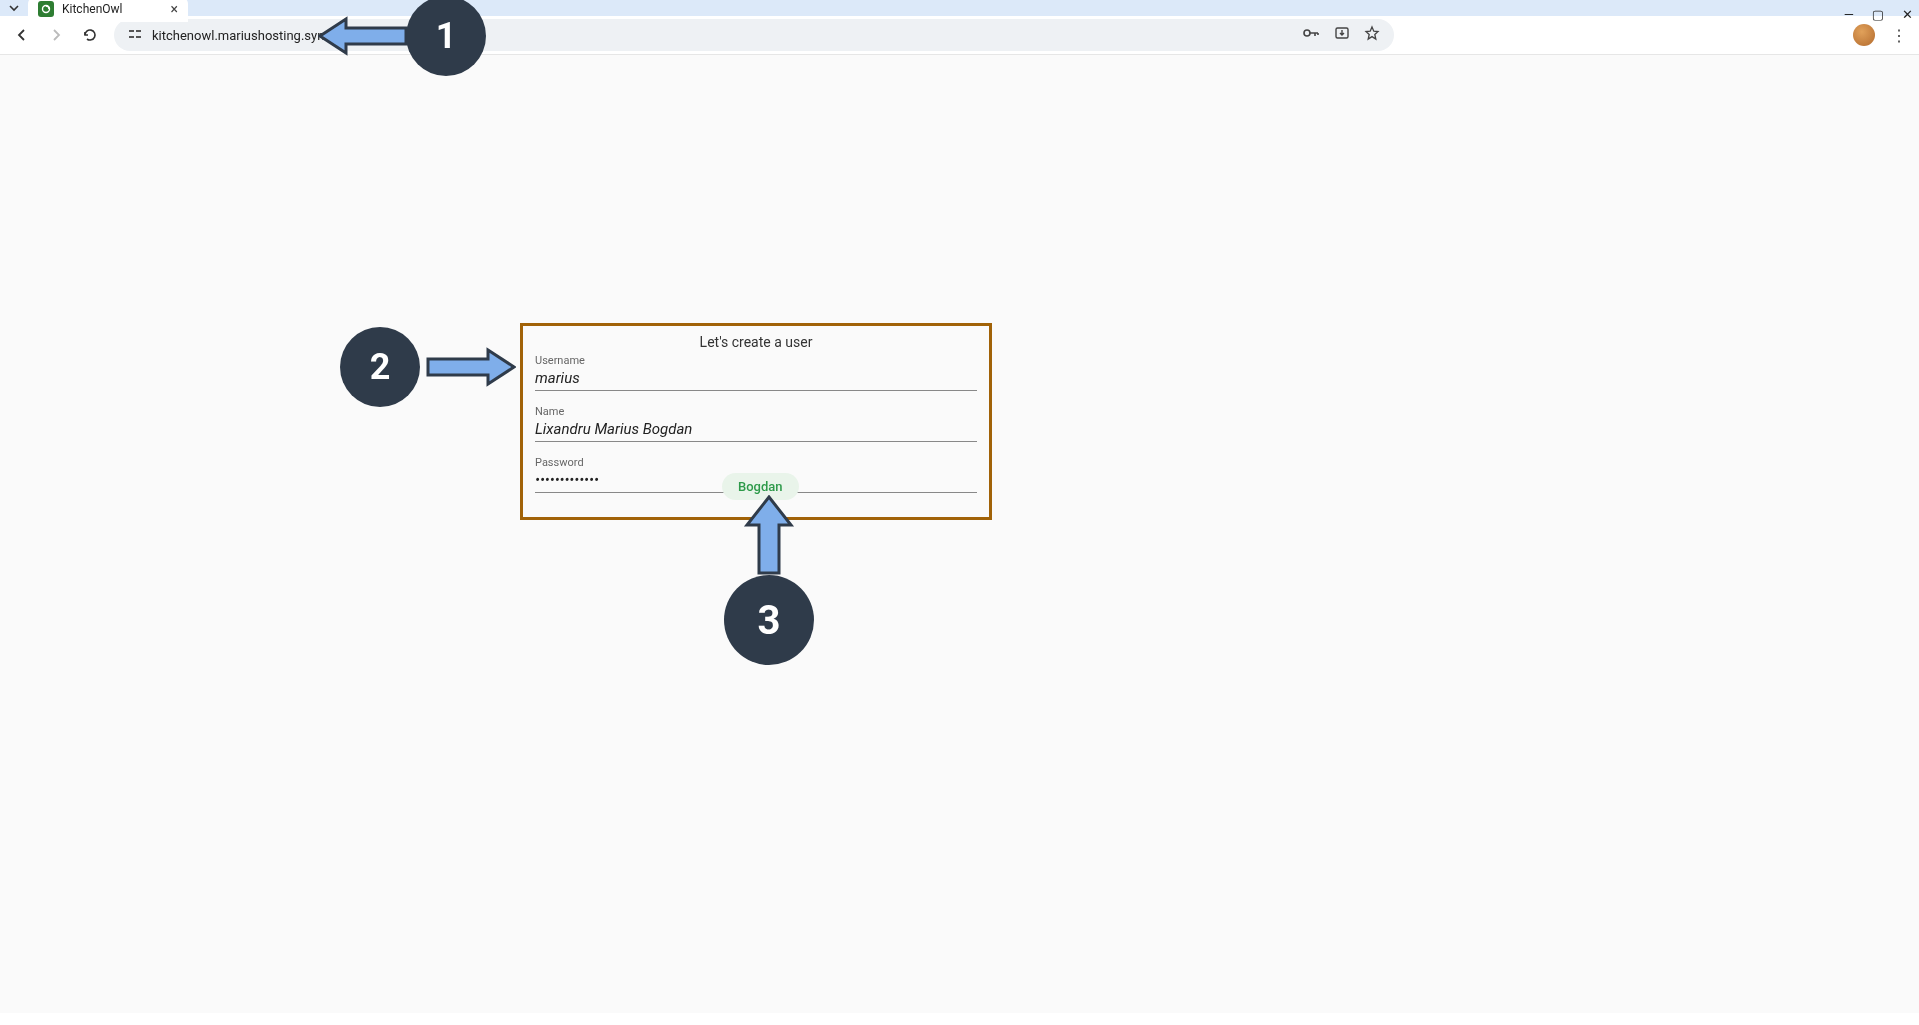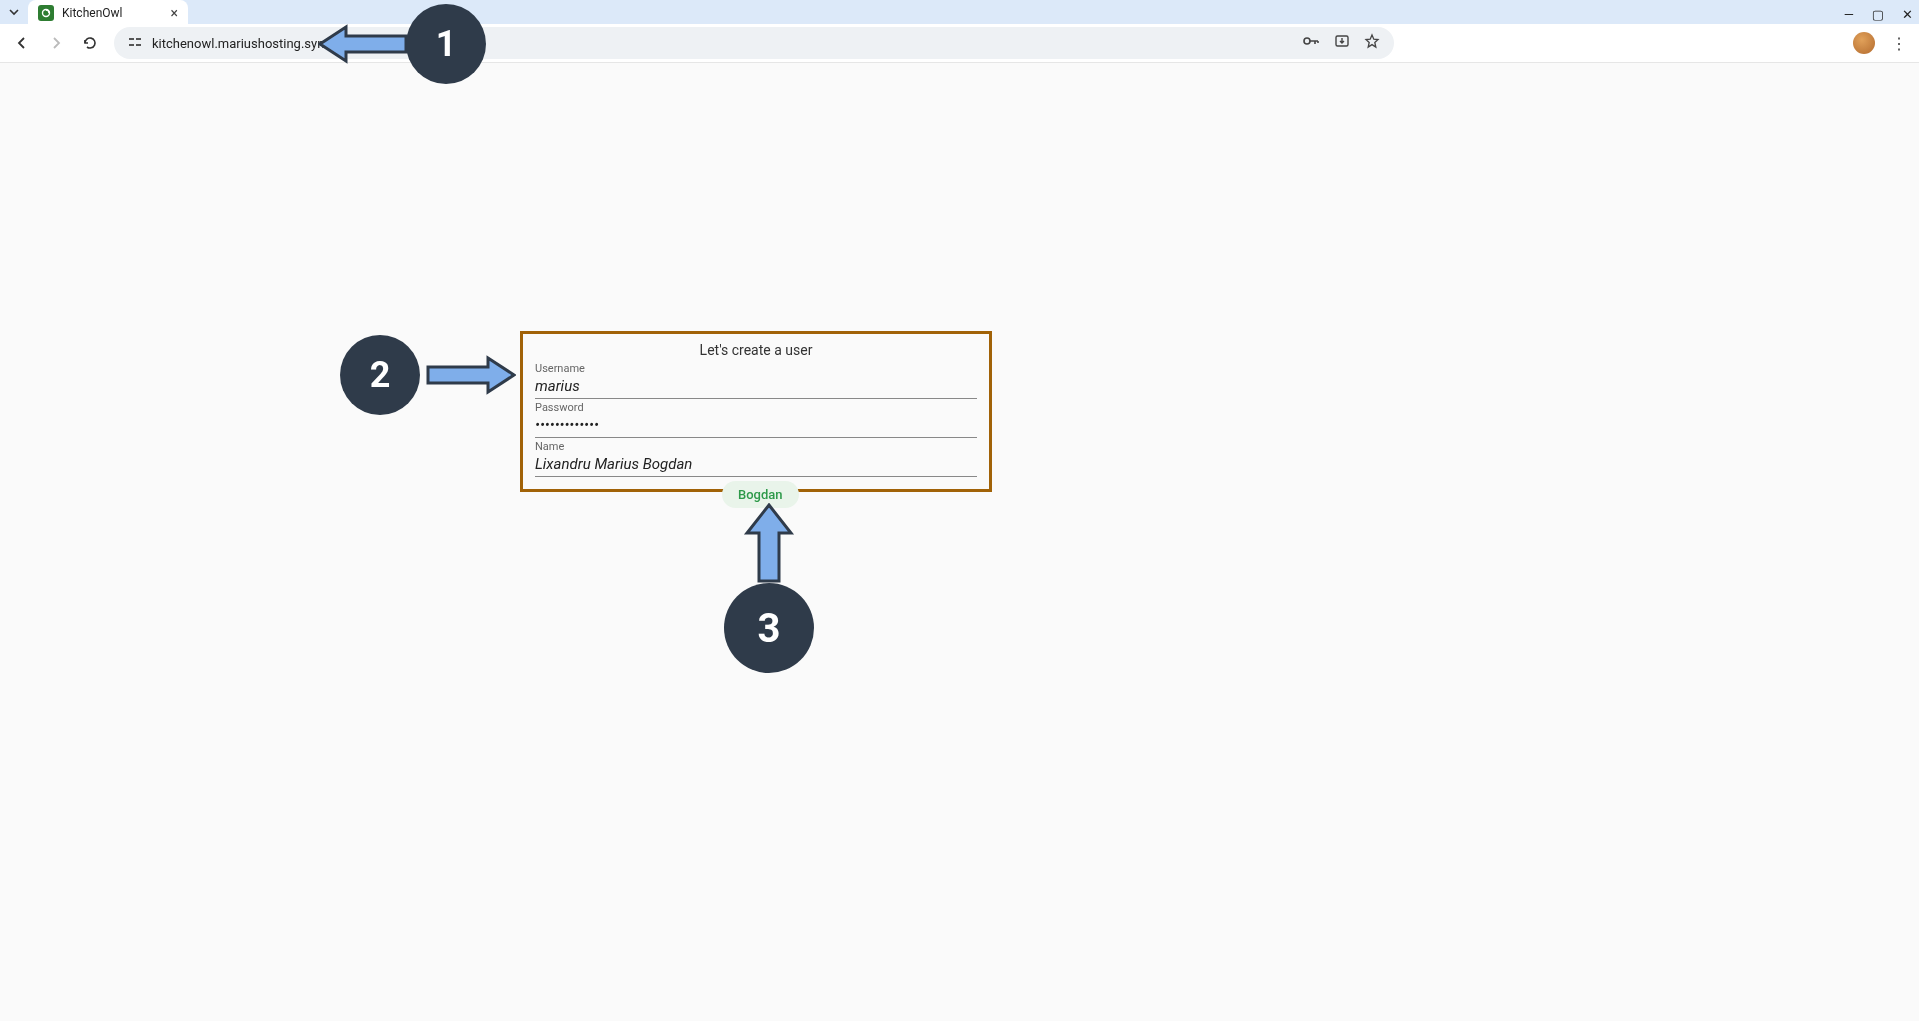--- a/index.html
+++ b/index.html
@@ -1,19 +1,19 @@
 <!DOCTYPE html>
 <html><head>
   <meta charset="utf-8">
   <style>
     * { margin: 0; padding: 0; box-sizing: border-box; font-family: -apple-system, BlinkMacSystemFont, "Segoe UI", Roboto, Arial, sans-serif; }
     body { width: 1919px; height: 1025px; background: #fff; overflow: hidden; position: relative; }
 
     
-    .titlebar { height: 24px; background: #dce9f9; display: flex; align-items: center; position: relative; }
+    .titlebar { height: 16px; background: #dce9f9; display: flex; align-items: center; position: relative; }
     .tab-dropdown { width: 28px; height: 28px; display: flex; align-items: center; justify-content: center; color: #333; }
     .tab { background: #fff; border-radius: 8px 8px 0 0; height: 26px; margin-top: 2px; padding: 0 10px; display: flex; align-items: center; gap: 8px; min-width: 160px; }
     .favicon { width: 16px; height: 16px; background: #2e7d32; border-radius: 3px; display: flex; align-items: center; justify-content: center; color: #fff; font-size: 10px; }
     .tab-title { font-size: 12px; color: #222; }
     .tab-close { font-size: 14px; color: #444; margin-left: auto; }
     .window-controls { position: absolute; right: 6px; top: 0; display: flex; gap: 18px; align-items: center; height: 28px; color: #222; }
     .window-controls span { font-size: 13px; }
 
     .toolbar { height: 38px; background: #fff; display: flex; align-items: center; padding: 0 8px; gap: 6px; }
     .nav-btn { width: 28px; height: 28px; display: flex; align-items: center; justify-content: center; color: #444; border-radius: 50%; }
@@ -24,21 +24,21 @@
     .url-right { margin-left: auto; display: flex; gap: 14px; align-items: center; color: #444; }
     .url-right span { font-size: 15px; }
     .avatar { width: 22px; height: 22px; border-radius: 50%; background: radial-gradient(circle at 40% 35%, #e1a15a, #b36b2e); margin-left: auto; margin-right: 6px; }
     .kebab { width: 24px; text-align: center; color: #444; font-size: 16px; }
 
     
     .page { position: relative; height: calc(1025px - 66px); background: #fafafa; border-top: 1px solid #e6e6e6; }
 
     .form-wrap { position: absolute; left: 520px; top: 268px; width: 472px; border: 3px solid #a16207; background: #fafafa; padding: 8px 12px 10px 12px; }
     .form-title { text-align: center; font-size: 14px; color: #333; margin-bottom: 4px; }
-    .field { margin-bottom: 2px; }
+    .field { margin-bottom: 14px; }
     .field-label { font-size: 11px; color: #666; }
     .field-input { border: none; border-bottom: 1px solid #888; width: 100%; font-size: 15px; padding: 2px 0 3px 0; background: transparent; color: #222; outline: none; font-style: italic; }
 
     .start-btn { position: absolute; left: 722px; top: 418px; background: #e9f4ea; color: #2e9a4a; font-size: 13px; padding: 6px 16px; border-radius: 14px; border: none; text-align: center; font-weight: 500; }
 
     
     .callout { position: absolute; display: flex; align-items: center; }
     .circle { width: 80px; height: 80px; border-radius: 50%; background: #2f3b4a; color: #fff; display: flex; align-items: center; justify-content: center; font-size: 36px; font-weight: 700; }
   </style>
 </head>
@@ -119,26 +119,26 @@
 </div>
 
 <div class="page">
   <div class="form-wrap">
     <div class="form-title">Let's create a user</div>
     <div class="field">
       <div class="field-label">Username</div>
       <input class="field-input" value="marius" style="">
     </div>
     <div class="field">
+      <div class="field-label">Name</div>
+      <input class="field-input" value="Lixandru Marius Bogdan" style="">
+    </div>
+    <div class="field">
       <div class="field-label">Password</div>
       <input class="field-input" value="•••••••••••••" style="">
-    </div>
-    <div class="field">
-      <div class="field-label">Name</div>
-      <input class="field-input" value="Lixandru Marius Bogdan" style="">
     </div>
   </div>
 
   <button class="start-btn">Bogdan</button>
 
   <div class="callout" style="left:318px; top:-59px;">
     <svg class="arrow" width="100" height="50" viewBox="0 0 100 50">
       <path d="M2 25 L28 8 L28 17 L88 17 L88 33 L28 33 L28 42 Z" fill="#7faeea" stroke="#2f3b4a" stroke-width="3"></path>
     </svg>
     <div class="circle" style="margin-left:-12px;">1</div>

